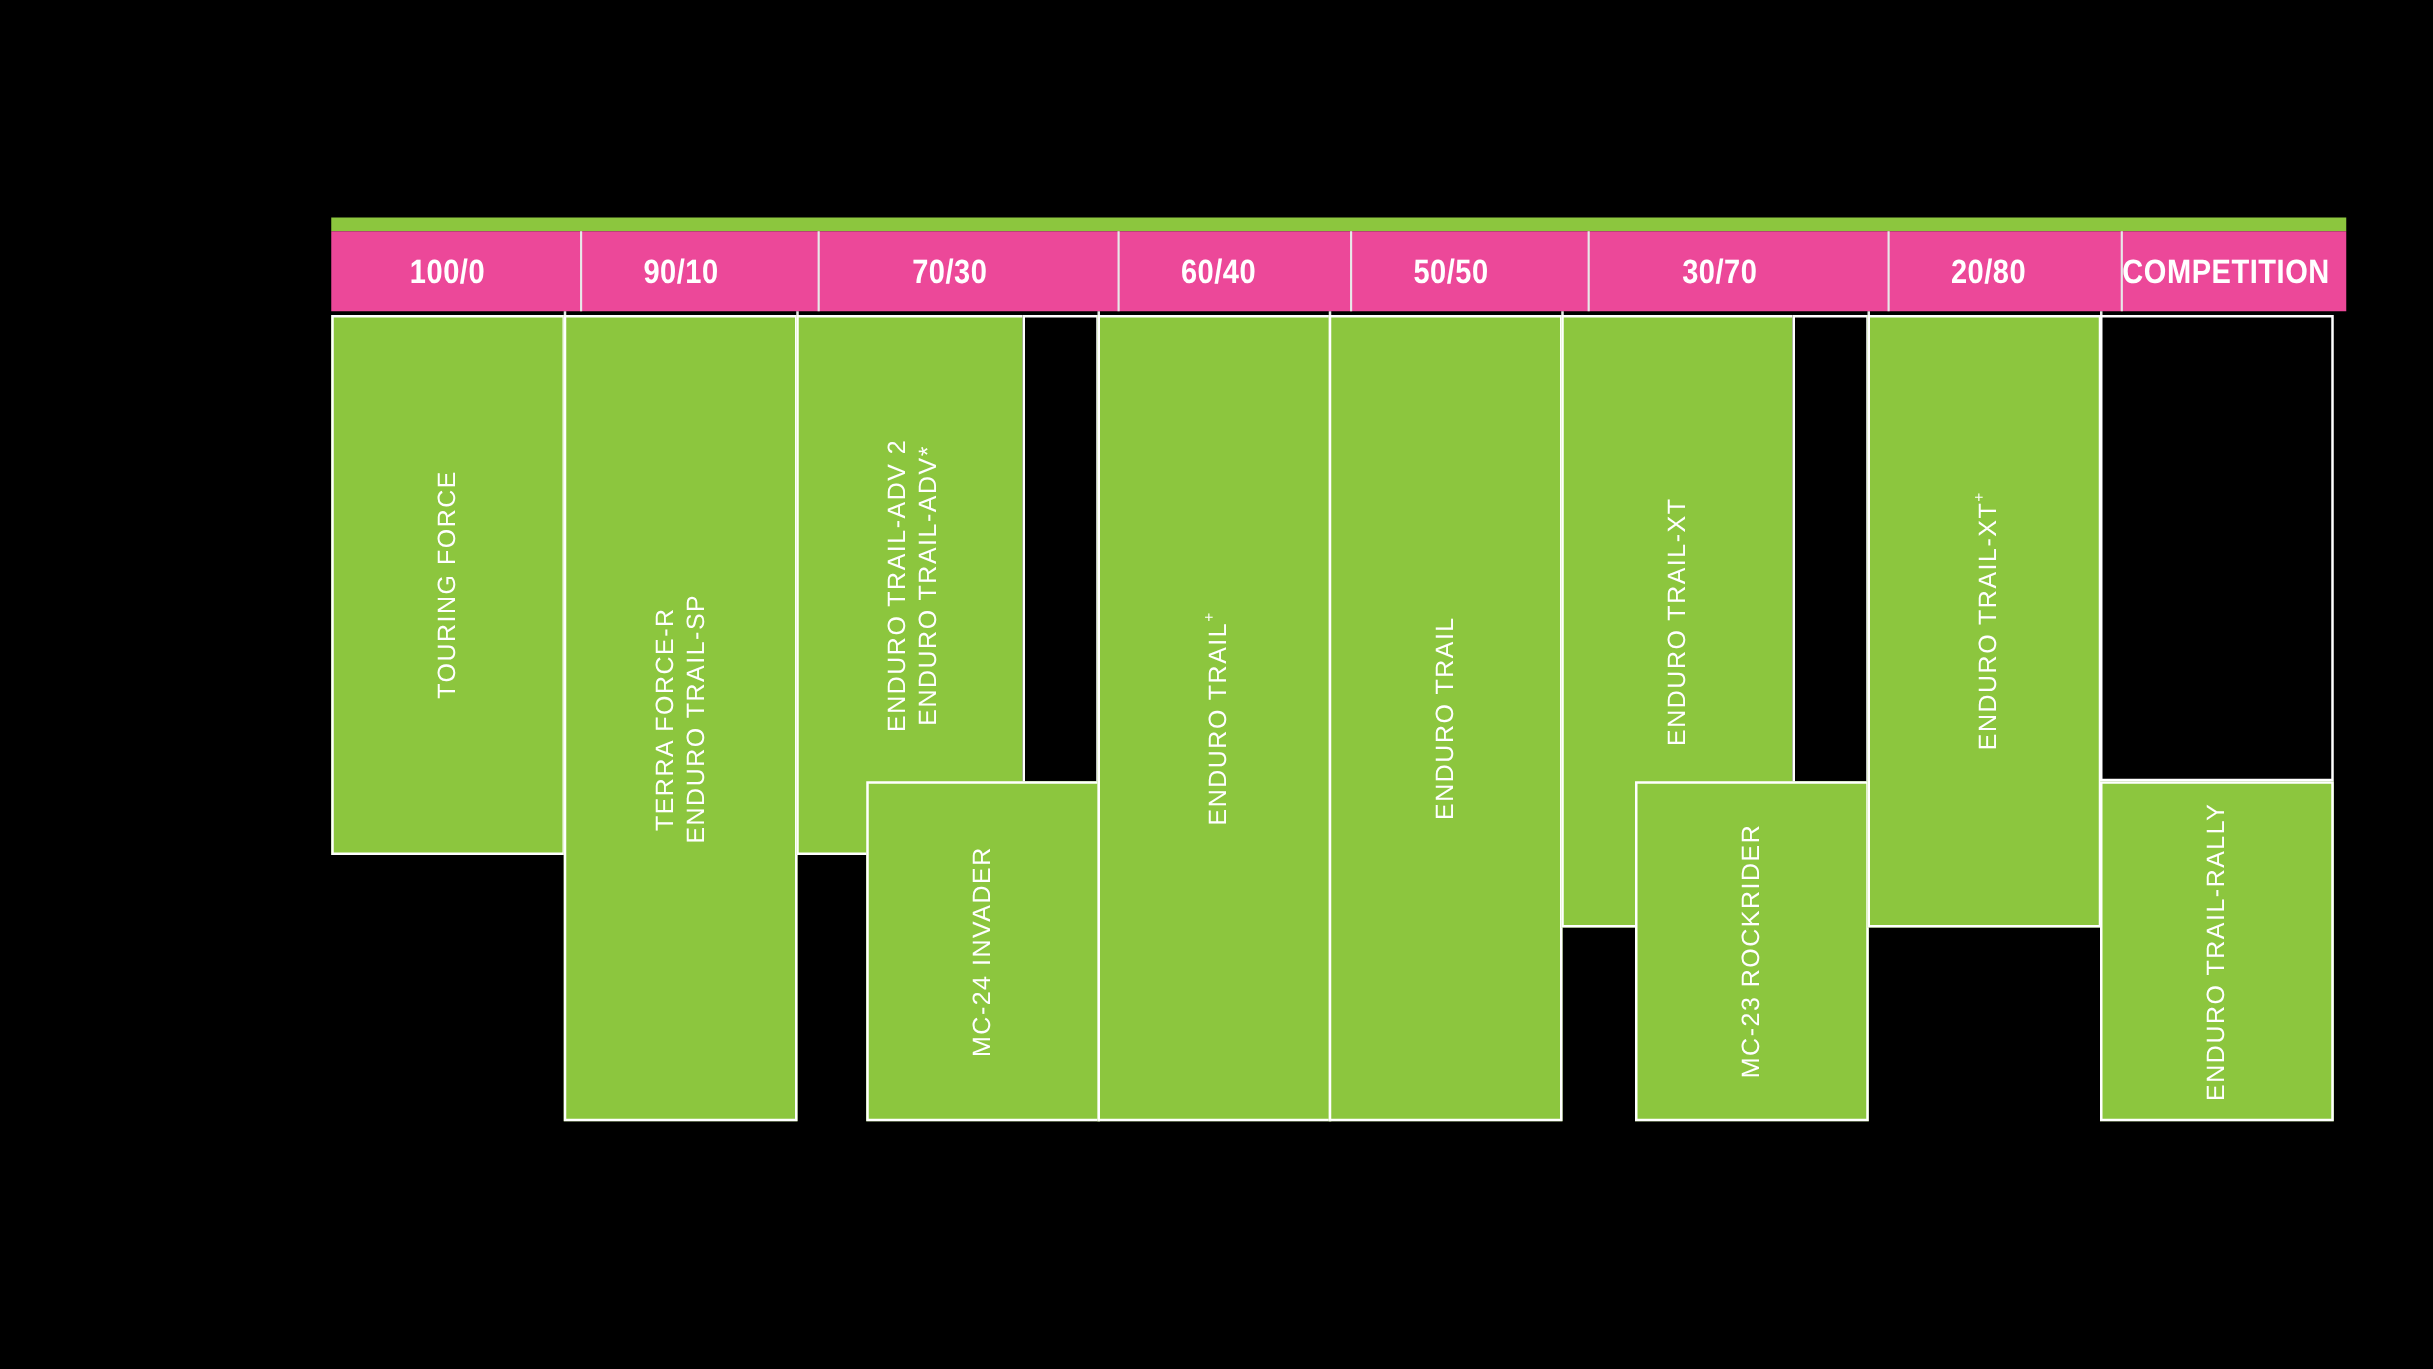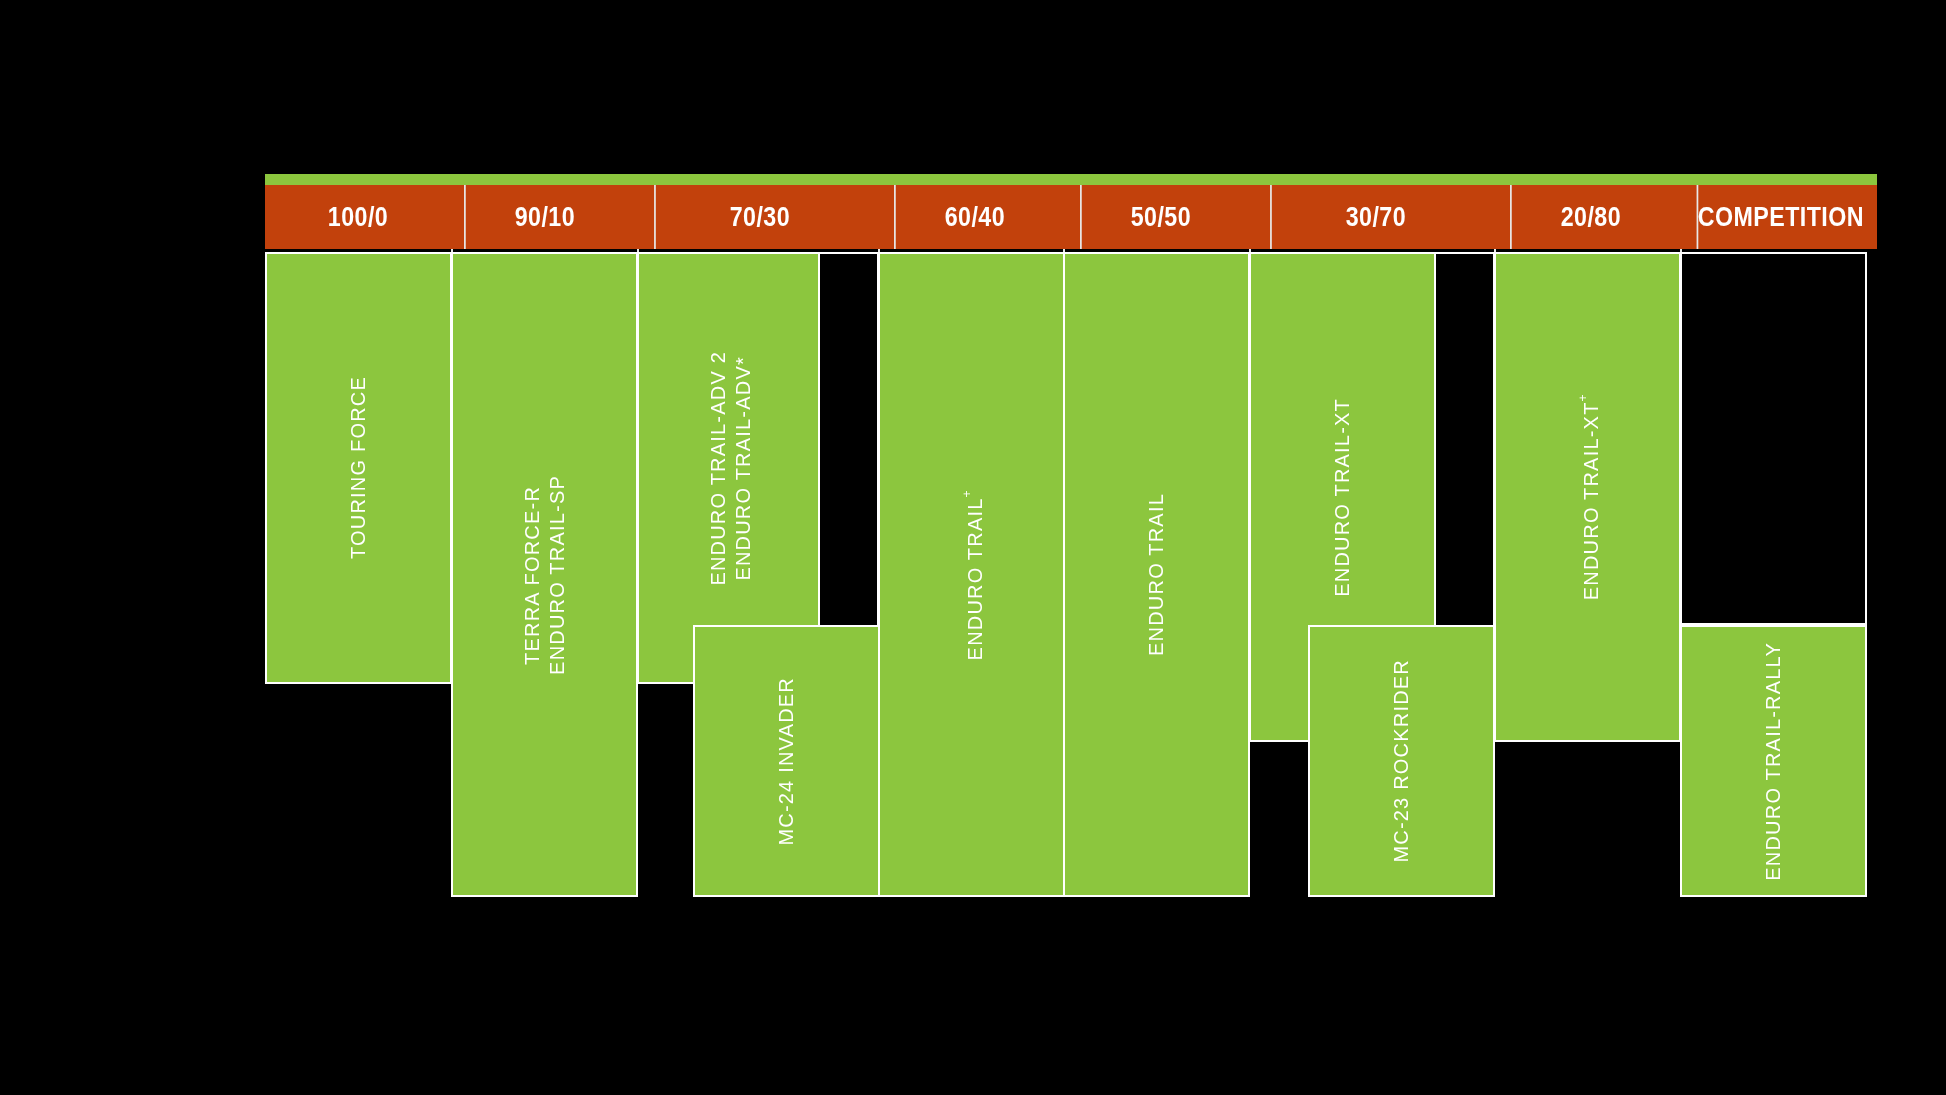--- a/index.html
+++ b/index.html
@@ -14,21 +14,21 @@
 
   
   .accent-bar{
     position:absolute;
     background:#8CC63E;
   }
 
   
   .header-band{
     position:absolute;
-    background:#c2410c;
+    background:#ec4899;
   }
   .hdr-cell{
     position:absolute;
     top:0;
     height:100%;
     box-sizing:border-box;
     border-left:2px solid #e8e8e8;
     display:flex;
     align-items:center;
     justify-content:center;

